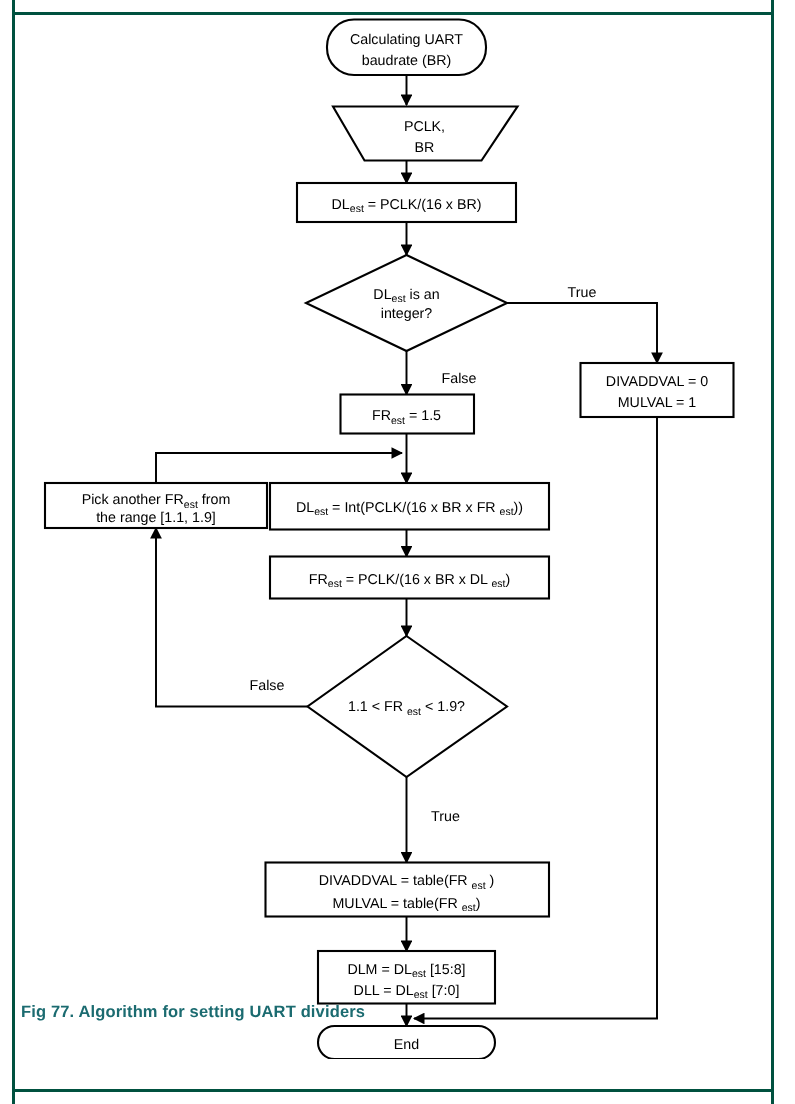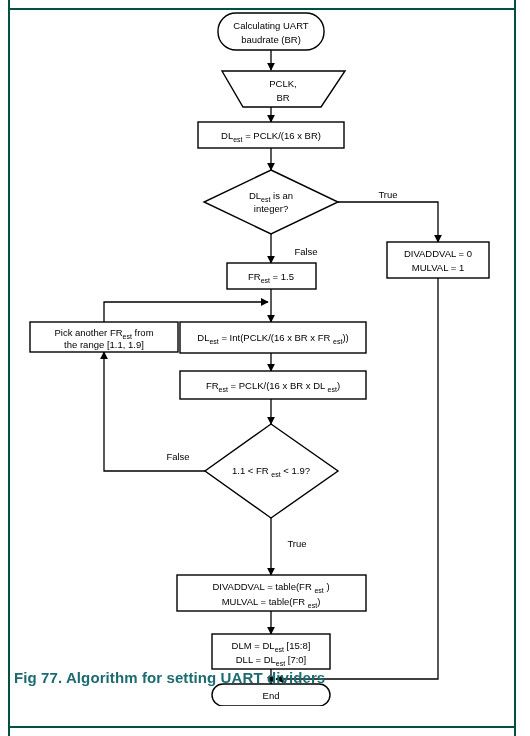--- a/index.html
+++ b/index.html
@@ -48,21 +48,21 @@
   #flow {
     position: absolute;
     left: 0; top: 0;
   }
 
   
   .caption {
     position: absolute;
     left: 14px;
     top: 669px;
-    font-size: 15px;
+    font-size: 11px;
     font-weight: bold;
     color: #1b6b70;
     letter-spacing: 0.1px;
     white-space: nowrap;
   }
 
   
   svg text {
     font-family: "Liberation Sans", sans-serif;
     font-size: 9.5px;

